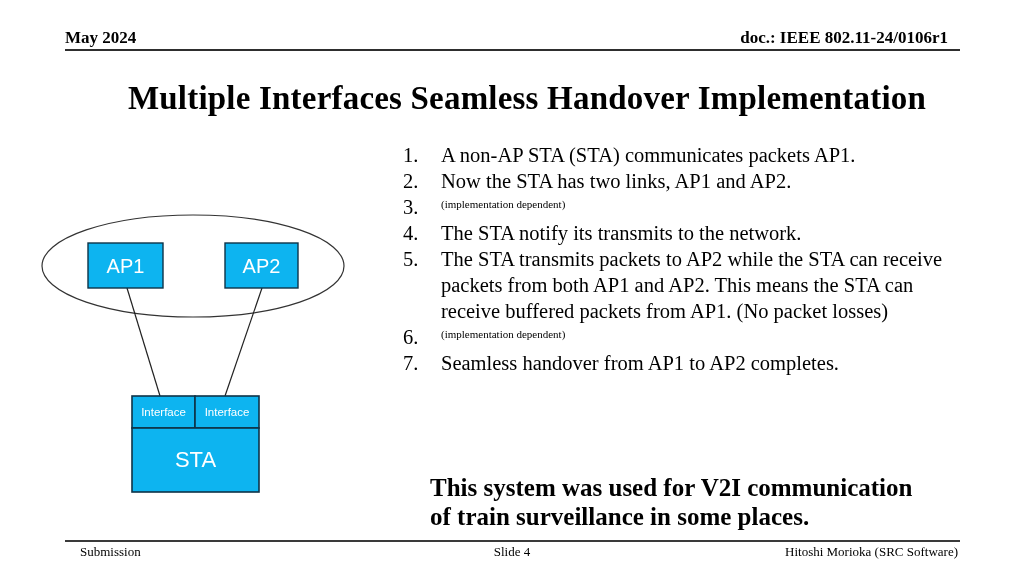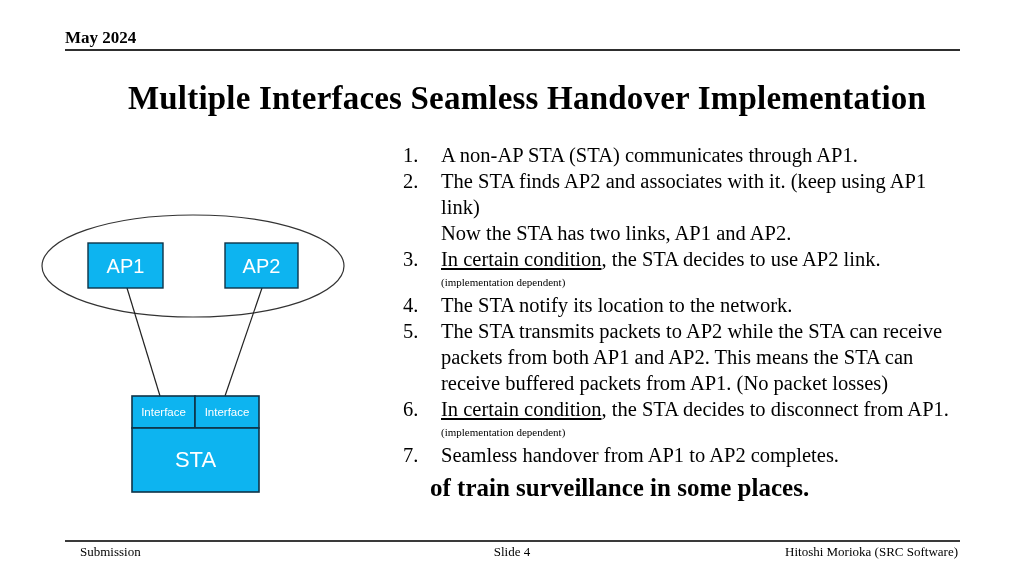--- a/index.html
+++ b/index.html
@@ -34,20 +34,21 @@
   .ftr-left{position:absolute;left:80px;top:544px;font-size:13px;}
   .ftr-center{position:absolute;left:0;top:544px;width:1024px;text-align:center;font-size:13px;}
   .ftr-right{position:absolute;right:66px;top:544px;font-size:13px;margin-left:8px;}
 </style>
 </head>
 <body>
 
 <div class="slide">
 
   <div class="hdr-date">May 2024</div>
+  <div class="hdr-doc">doc.: IEEE 802.11-24/0106r1</div>
   <div class="hdr-rule"></div>
 
   <div class="title">Multiple Interfaces Seamless Handover Implementation</div>
 
   <svg class="diagram" viewBox="0 0 380 310" width="380" height="310">
     <ellipse cx="193" cy="66" rx="151" ry="51" fill="none" stroke-width="1.2" stroke="#333333"></ellipse>
 
     <line x1="127" y1="88" x2="160" y2="196" stroke-width="1.2" stroke="#222222"></line>
     <line x1="262" y1="88" x2="225" y2="196" stroke-width="1.2" stroke="#222222"></line>
 
@@ -62,65 +63,63 @@
     <text class="iface-label" x="227" y="216" text-anchor="middle">Interface</text>
 
     <rect x="132" y="228" width="127" height="64" stroke-width="1.6" fill="#0db4f0" stroke="#0e3348"></rect>
     <text class="sta-label" x="195.5" y="267" text-anchor="middle">STA</text>
   </svg>
 
   <div class="steps">
       <div class="li-row">
         <div class="li-num">1.</div>
         <div class="li-body">
-          <div class="li-text"><span>A non-AP STA (STA) communicates through AP1.</span></div>
+          <div class="li-text"><span>A non-AP STA (STA) communicates packets AP1.</span></div>
         </div>
       </div>
       <div class="li-row">
         <div class="li-num">2.</div>
         <div class="li-body">
-          <div class="li-text"><span>The STA finds AP2 and associates with it. (keep using AP1 link)</span></div>
           <div class="li-text">Now the STA has two links, AP1 and AP2.</div>
         </div>
       </div>
       <div class="li-row">
         <div class="li-num">3.</div>
         <div class="li-body">
-          <div class="li-text"><span class="u">In certain condition</span><span>, the STA decides to use AP2 link.</span></div>
           <div class="li-note">(implementation dependent)</div>
         </div>
       </div>
       <div class="li-row">
         <div class="li-num">4.</div>
         <div class="li-body">
-          <div class="li-text"><span>The STA notify its location to the network.</span></div>
+          <div class="li-text"><span>The STA notify its transmits to the network.</span></div>
         </div>
       </div>
       <div class="li-row">
         <div class="li-num">5.</div>
         <div class="li-body">
           <div class="li-text"><span>The STA transmits packets to AP2 while the STA can receive packets from both AP1 and AP2. This means the STA can receive buffered packets from AP1. (No packet losses)</span></div>
         </div>
       </div>
       <div class="li-row">
         <div class="li-num">6.</div>
         <div class="li-body">
-          <div class="li-text"><span class="u">In certain condition</span><span>, the STA decides to disconnect from AP1.</span></div>
           <div class="li-note">(implementation dependent)</div>
         </div>
       </div>
       <div class="li-row">
         <div class="li-num">7.</div>
         <div class="li-body">
           <div class="li-text"><span>Seamless handover from AP1 to AP2 completes.</span></div>
         </div>
       </div>
     </div>
 
   <div class="summary">
+    <div>This system was used for V2I communication</div>
     <div>of train surveillance in some places.</div>
   </div>
 
   <div class="ftr-rule"></div>
   <div class="ftr-left">Submission</div>
   <div class="ftr-center">Slide 4</div>
   <div class="ftr-right">Hitoshi Morioka (SRC Software)</div>
 
 </div>
 

